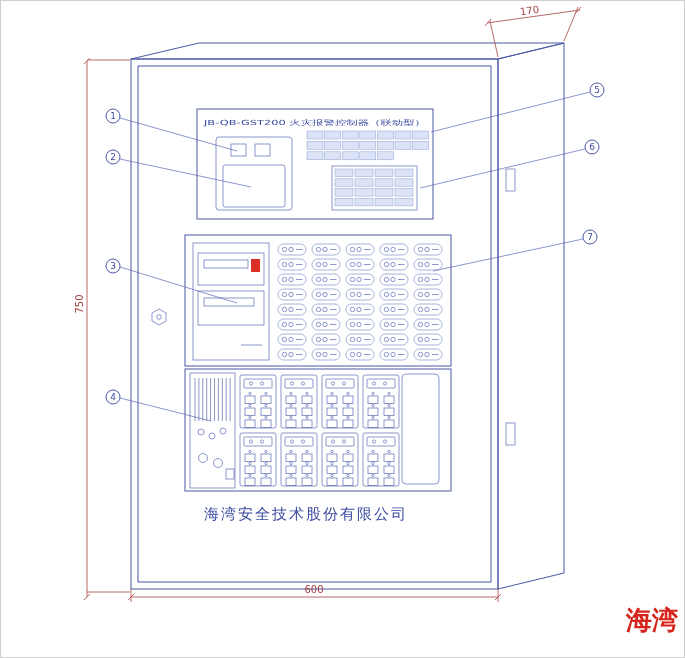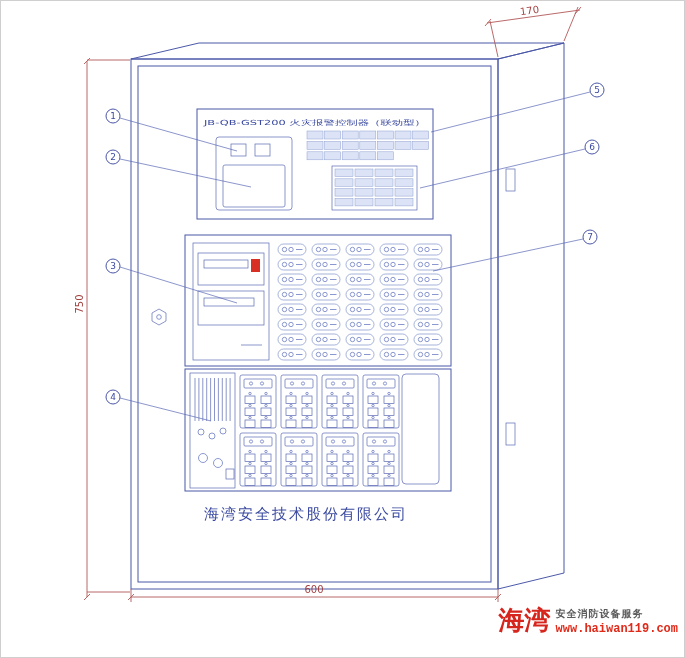--- a/index.html
+++ b/index.html
@@ -483,19 +483,15 @@
         <circle class="co" cx="589" cy="236" r="7"></circle>
         <text class="t-co" x="589" y="239">7</text>
       </g>
     </g>
   </svg>
 
   <div class="caption">图1</div>
 
   <div class="logo">
     <span class="logo-brand">海湾</span>
-    <span class="logo-right">
-      <span class="logo-tagline">安全消防设备服务</span>
-      <span class="logo-site">www.haiwan119.com</span>
-    </span>
   </div>
 
 </div>
 
 </body></html>

